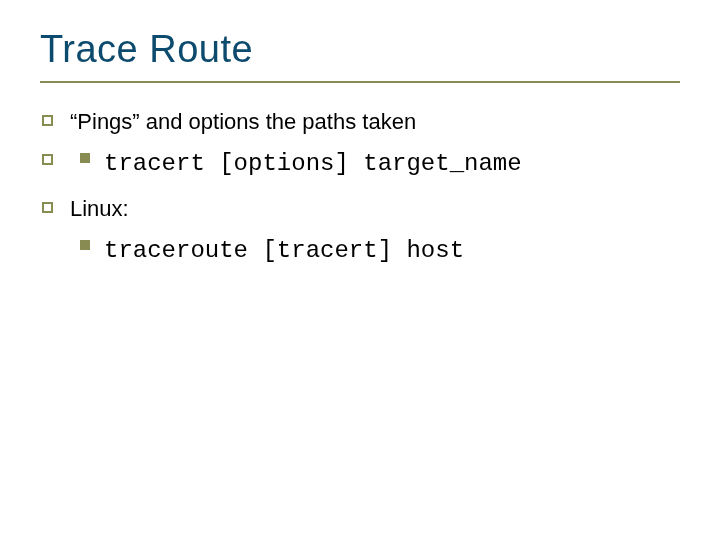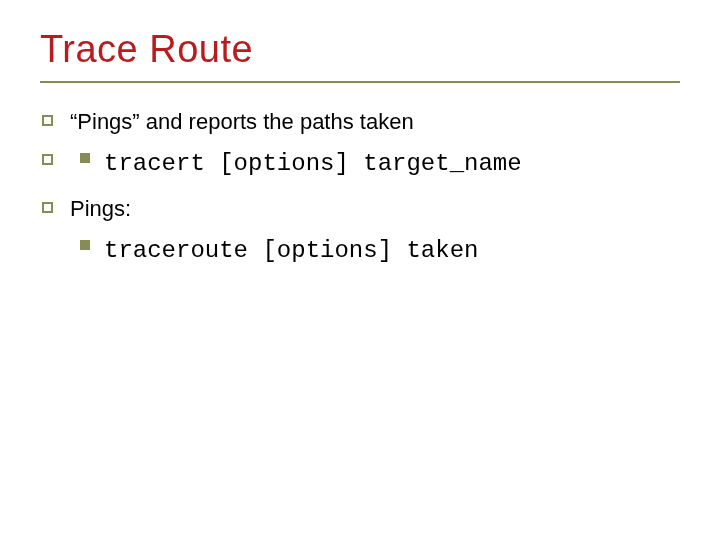--- a/index.html
+++ b/index.html
@@ -17,21 +17,21 @@
     width: 720px;
     height: 540px;
     box-sizing: border-box;
     padding: 28px 40px 0 40px;
   }
   .title {
     font-size: 38px;
     font-weight: 400;
     letter-spacing: 0.5px;
     margin: 0 0 10px 0;
-    color: #b91c1c;
+    color: #0c4a6e;
   }
   .rule {
     border: none;
     border-top: 2px solid #888c52;
     margin: 0 0 22px 0;
     width: 100%;
   }
   .body {
     font-size: 22px;
     line-height: 1.5;
@@ -83,32 +83,32 @@
 </style>
 </head>
 <body>
 
 <div class="slide">
   <h1 class="title">Trace Route</h1>
   <hr class="rule">
   <div class="body">
     <ul class="lvl1">
       <li>
-        <span>“Pings” and reports the paths taken</span>
+        <span>“Pings” and options the paths taken</span>
       </li>
       <li>
         <ul class="lvl2">
           <li>
             <span class="mono">tracert [options] target_name</span>
           </li>
         </ul>
       </li>
       <li>
-        <span>Pings:</span>
+        <span>Linux:</span>
         <ul class="lvl2">
           <li>
-            <span class="mono">traceroute [options] taken</span>
+            <span class="mono">traceroute [tracert] host</span>
           </li>
         </ul>
       </li>
     </ul>
   </div>
 </div>
 
 </body></html>

